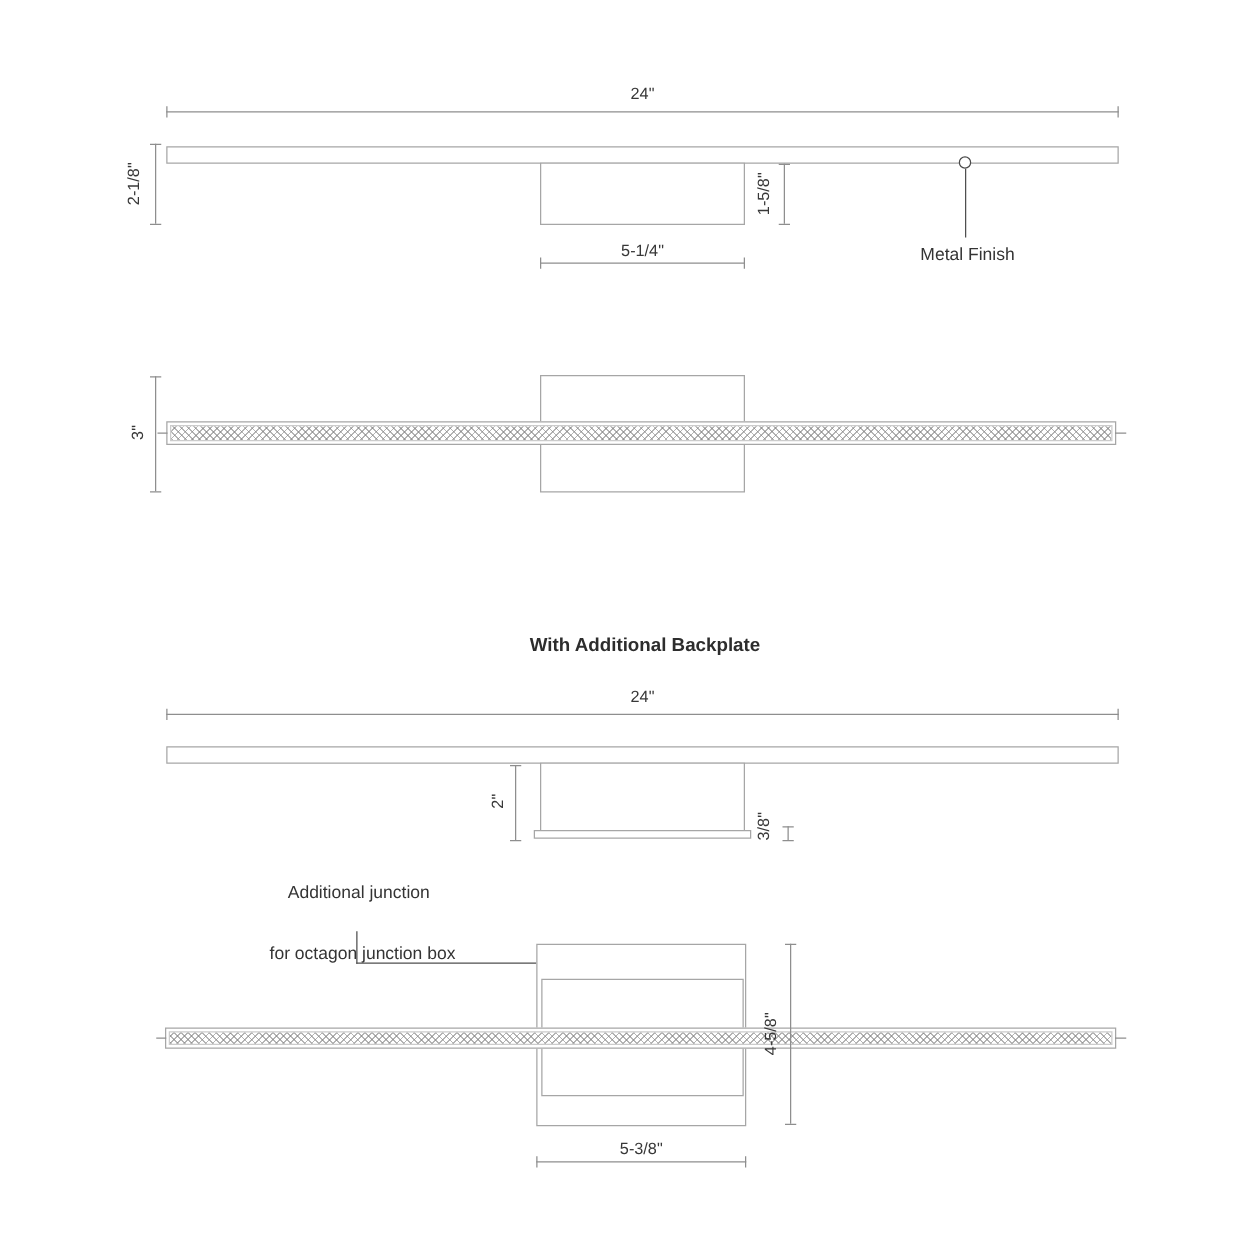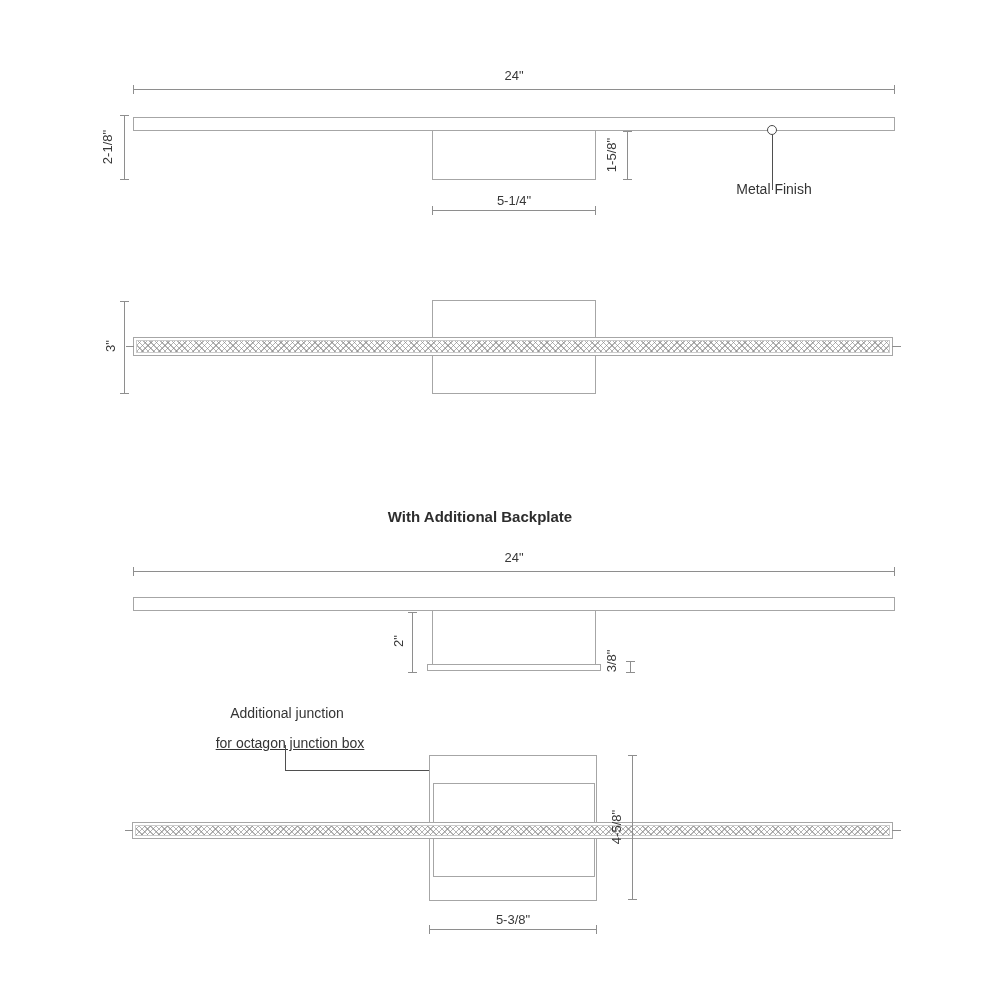--- a/index.html
+++ b/index.html
@@ -76,42 +76,42 @@
     <div>
       <div class="hline" style="left:432px;top:210px;width:164px;"></div>
       <div class="tickv" style="left:432px;top:206px;"></div>
       <div class="tickv" style="left:595px;top:206px;"></div>
       <span class="dlabel" style="left:514px;top:200px;">5-1/4"</span>
     </div>
 
     <div>
       <div class="marker" style="left:767px;top:125px;"></div>
       <div class="leader-v" style="left:772px;top:135px;height:55px;"></div>
-      <span class="note" style="left:774px;top:189px;">Metal Finish</span>
+      <span class="note" style="left:774px;top:203px;">Metal Finish</span>
     </div>
   </div>
 
   <div>
     <div class="obj" style="left:432px;top:300px;width:164px;height:94px;"></div>
 
     <div class="hatchbar" style="left:133px;top:337px;width:760px;height:19px;">
       <div class="fill"></div>
     </div>
     <div class="hline" style="left:126px;top:346px;width:8px;"></div>
     <div class="hline" style="left:892px;top:346px;width:9px;"></div>
 
     <div>
       <div class="vline" style="left:124px;top:301px;height:92px;"></div>
       <div class="tickh" style="left:120px;top:301px;"></div>
       <div class="tickh" style="left:120px;top:393px;"></div>
       <span class="dlabel-rot" style="left:110px;top:346px;">3"</span>
     </div>
   </div>
 
-  <span class="title" style="left:480px;top:516px;">With Additional Backplate</span>
+  <span class="title" style="left:516px;top:516px;">With Additional Backplate</span>
 
   <div>
 
     <div>
       <div class="hline" style="left:133px;top:571px;width:762px;"></div>
       <div class="tickv" style="left:133px;top:567px;"></div>
       <div class="tickv" style="left:894px;top:567px;"></div>
       <span class="dlabel" style="left:514px;top:557px;">24"</span>
     </div>
 
@@ -131,21 +131,21 @@
       <div class="tickh" style="left:626px;top:661px;"></div>
       <div class="tickh" style="left:626px;top:672px;"></div>
       <span class="dlabel-rot" style="left:611px;top:661px;">3/8"</span>
     </div>
   </div>
 
   <div>
 
     <div>
       <span class="note" style="left:287px;top:713px;">Additional junction</span>
-      <span class="note" style="left:290px;top:743px;text-decoration:underline;">for octagon junction box</span>
+      <span class="note" style="left:290px;top:762px;">for octagon junction box</span>
       <div class="leader-v" style="left:285px;top:745px;height:26px;"></div>
       <div class="leader-h" style="left:285px;top:770px;width:157px;"></div>
       <div class="marker" style="left:442px;top:765px;"></div>
     </div>
 
     <div class="obj" style="left:429px;top:755px;width:168px;height:146px;"></div>
     <div class="obj" style="left:433px;top:783px;width:162px;height:94px;"></div>
 
     <div class="hatchbar" style="left:132px;top:822px;width:761px;height:17px;">
       <div class="fill"></div>

